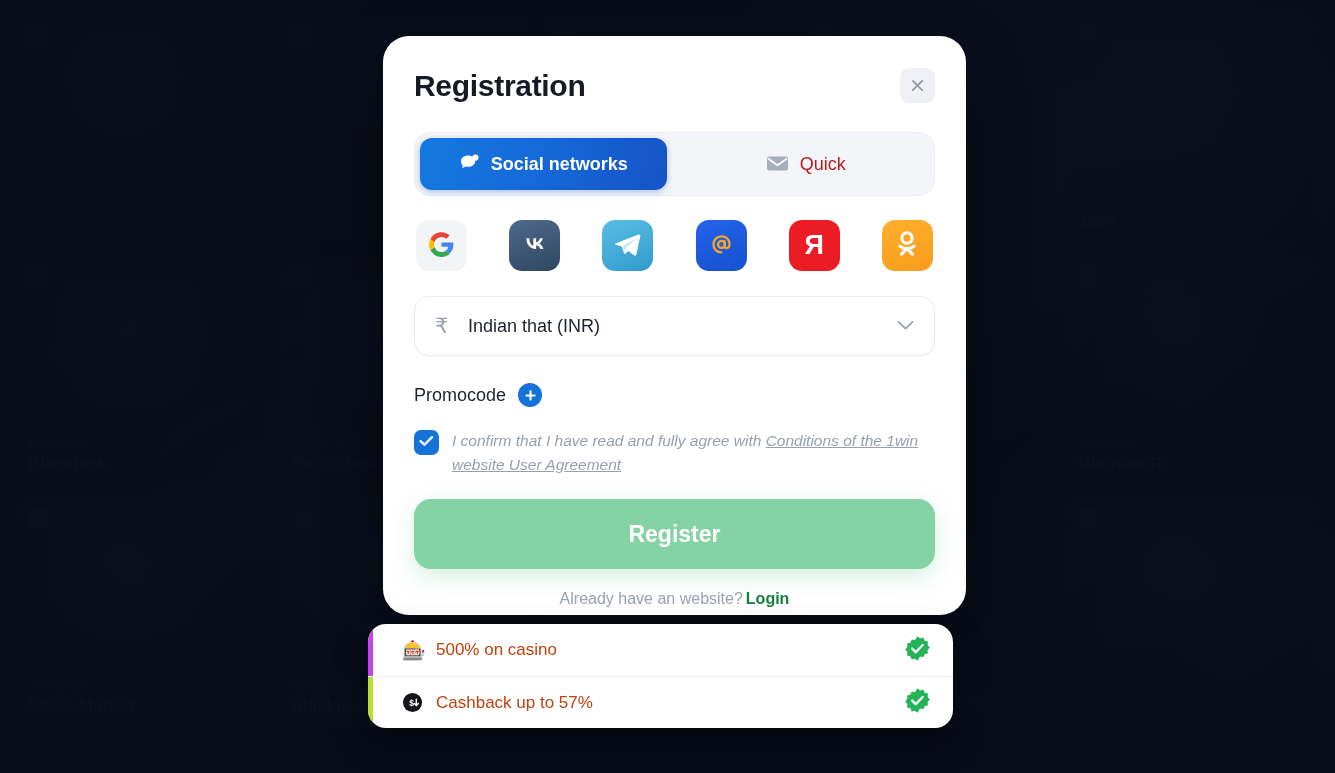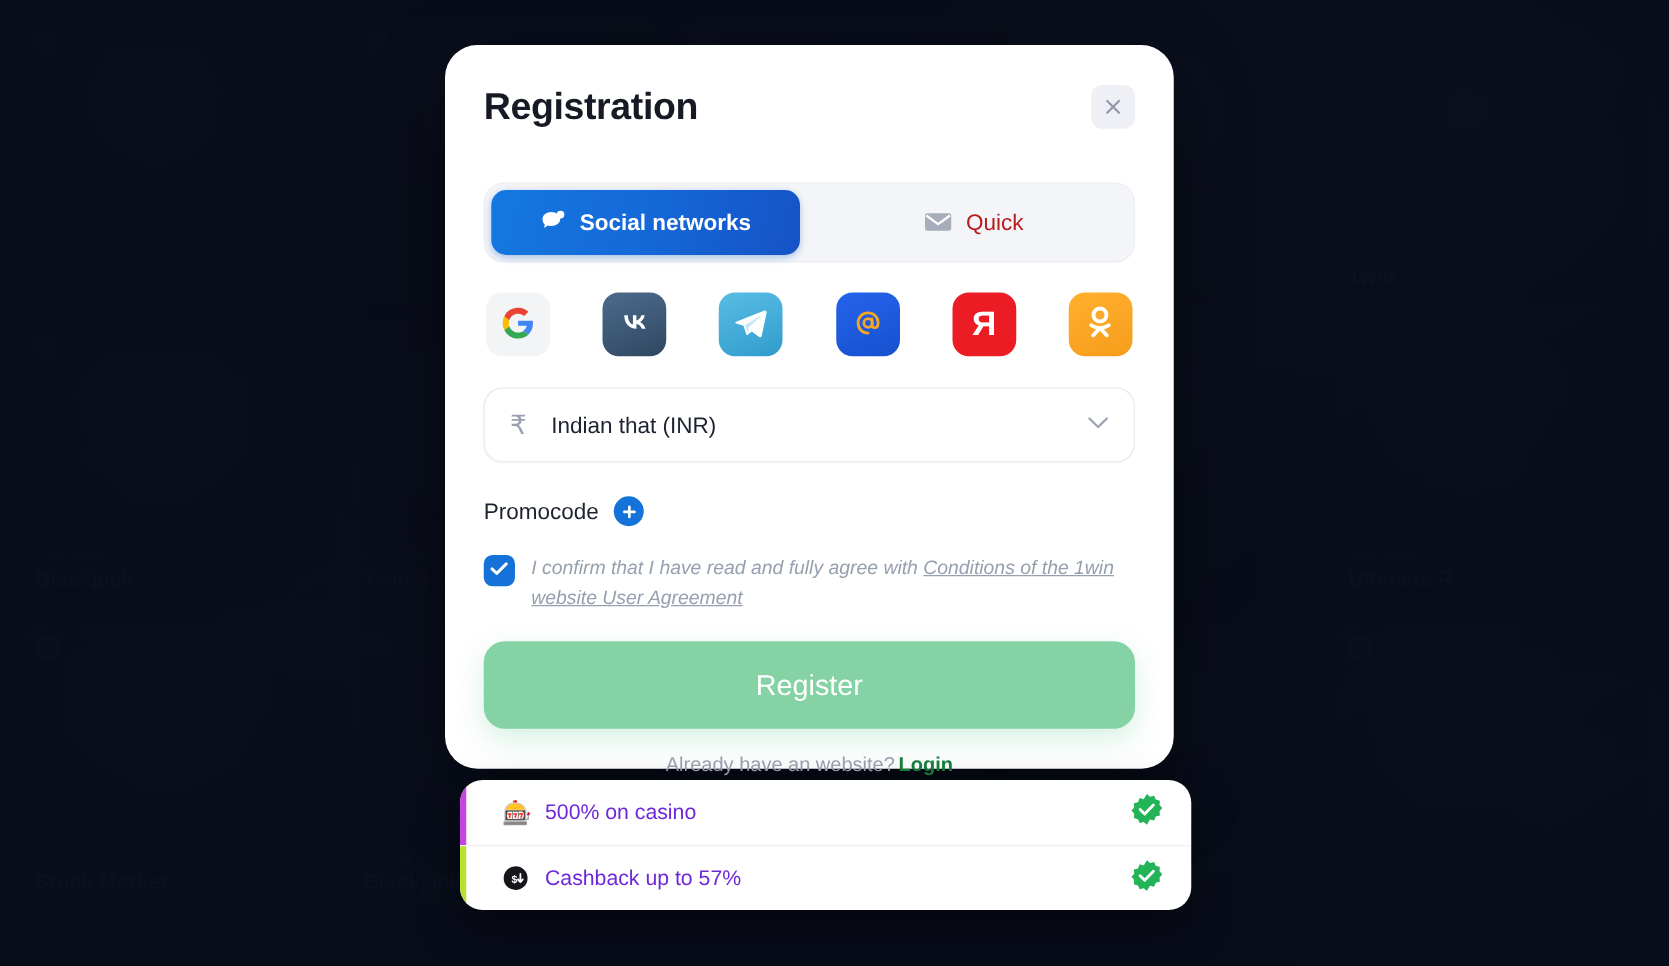--- a/index.html
+++ b/index.html
@@ -83,21 +83,21 @@
 
   #scrim {
     position: absolute;
     inset: 0;
     background: rgba(8, 12, 24, 0.76);
   }
 
   
   #modal {
     position: absolute;
-    left: 356px;
+    left: 383px;
     top: 36px;
     width: 583px;
     height: 579px;
     background: #ffffff;
     border-radius: 26px;
     box-shadow: 0 22px 60px rgba(0,0,0,0.45);
     padding: 30px 31px 0 31px;
   }
 
   .modal-head {
@@ -123,21 +123,21 @@
     display: flex;
     align-items: center;
     justify-content: center;
     cursor: pointer;
     margin-top: 2px;
   }
   #close-btn svg { display: block; }
 
   
   #tabs {
-    margin-top: 36px;
+    margin-top: 22px;
     height: 64px;
     border-radius: 16px;
     background: #f4f5f8;
     border: 1px solid #eceef3;
     padding: 5px;
     display: flex;
     gap: 16px;
   }
   .tab {
     flex: 1;
@@ -267,21 +267,21 @@
   
   #register-btn {
     margin-top: 23px;
     width: 100%;
     height: 70px;
     border-radius: 17px;
     border: none;
     background: #85d2a4;
     color: #ffffff;
     font-size: 23px;
-    font-weight: normal;
+    font-weight: bold;
     font-family: inherit;
     cursor: pointer;
     box-shadow: 0 8px 22px rgba(120,205,160,0.30);
   }
 
   #login-row {
     margin-top: 21px;
     text-align: center;
     font-size: 16px;
     color: #9aa2b0;
@@ -319,21 +319,21 @@
   }
   .promo-emoji {
     font-size: 19px;
     width: 28px;
     font-family: "DejaVu Sans", sans-serif;
     display: flex;
     align-items: center;
   }
   .promo-text {
     font-size: 17px;
-    color: #6d28d9;
+    color: #c2410c;
     margin-left: 6px;
     flex: 1;
   }
   .promo-check { flex: none; }
 </style>
 </head>
 <body>
 
 <div id="backdrop">
   <div class="bg-grid">

